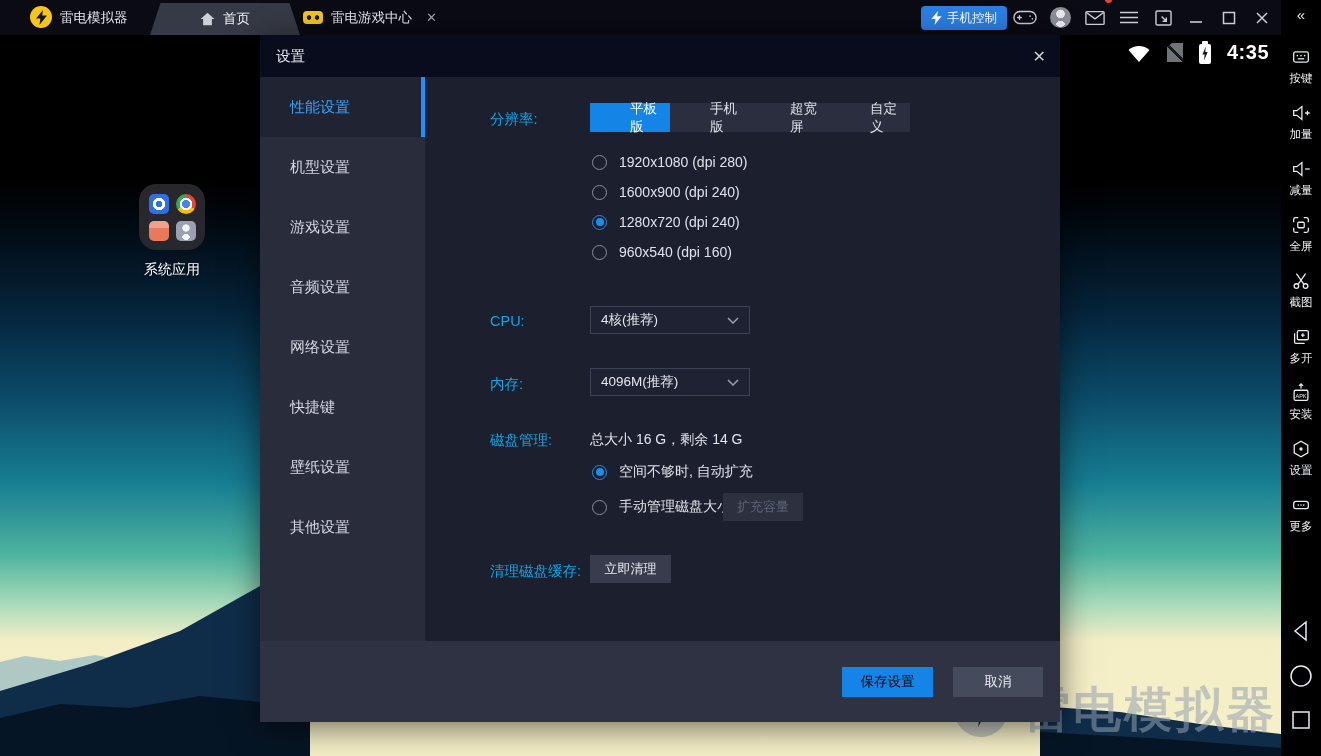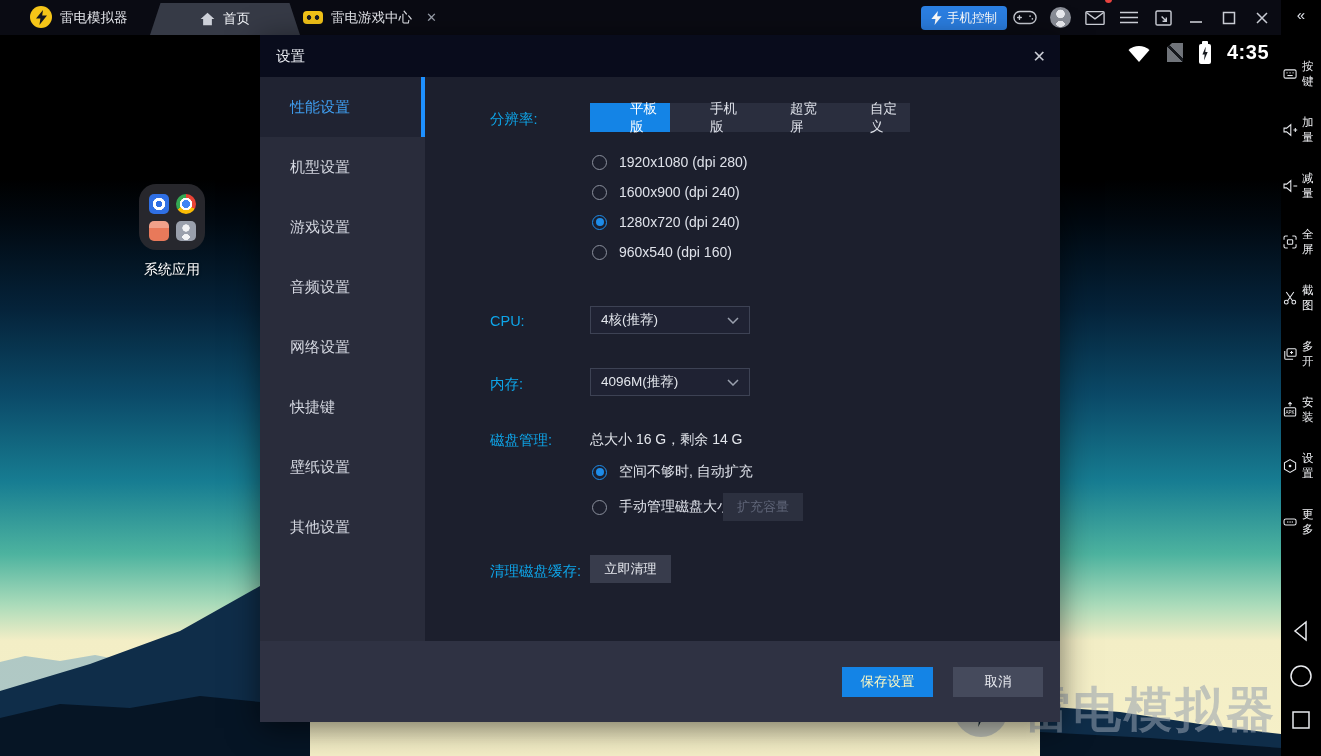--- a/index.html
+++ b/index.html
@@ -97,29 +97,29 @@
   .dropdown svg { margin-left:auto; }
 
   .disk-summary { position:absolute; left:165px; color:#e3e6ec; font-size:14px; }
   .btn-disabled { position:absolute; left:298px; top:416px; width:80px; height:28px; background:#2c303f;
     color:#5f6578; font-size:13px; display:flex; align-items:center; justify-content:center; }
   .btn-gray-sm { position:absolute; left:165px; top:478px; width:81px; height:28px; background:#383c4c;
     color:#e9ebf1; font-size:13px; display:flex; align-items:center; justify-content:center; }
 
   .dlg-footer { height:81px; background:#2f3243; position:relative; }
   .btn-save { position:absolute; right:127px; top:26px; width:91px; height:30px; background:#1484e6;
-    color:#fef9c3; font-size:13.5px; display:flex; align-items:center; justify-content:center; }
+    color:#000000; font-size:13.5px; display:flex; align-items:center; justify-content:center; }
   .btn-cancel { position:absolute; right:17px; top:26px; width:90px; height:30px; background:#454a5c;
     color:#e9ebf1; font-size:13.5px; display:flex; align-items:center; justify-content:center; }
 
   
   .toolbar { position:absolute; right:0; top:0; width:40px; height:756px; background:#000; z-index:6; }
   .collapse { position:absolute; top:6px; left:0; width:40px; text-align:center; color:#dfe3ea; font-size:15px; }
   .tool-col { position:absolute; top:46px; left:0; width:40px; display:flex; flex-direction:column; align-items:center; }
-  .tool-item { display:flex; flex-direction:row; align-items:center; gap:3px; height:56px; }
+  .tool-item { display:flex; flex-direction:column; align-items:center; gap:3px; height:56px; }
   .tool-label { color:#f0f1f4; font-size:11.5px; }
   .androidnav { position:absolute; left:0; width:40px; display:flex; justify-content:center; }
 </style>
 </head>
 <body>
 
 <div class="stage">
 
   <div class="titlebar">
     <div class="logo">

